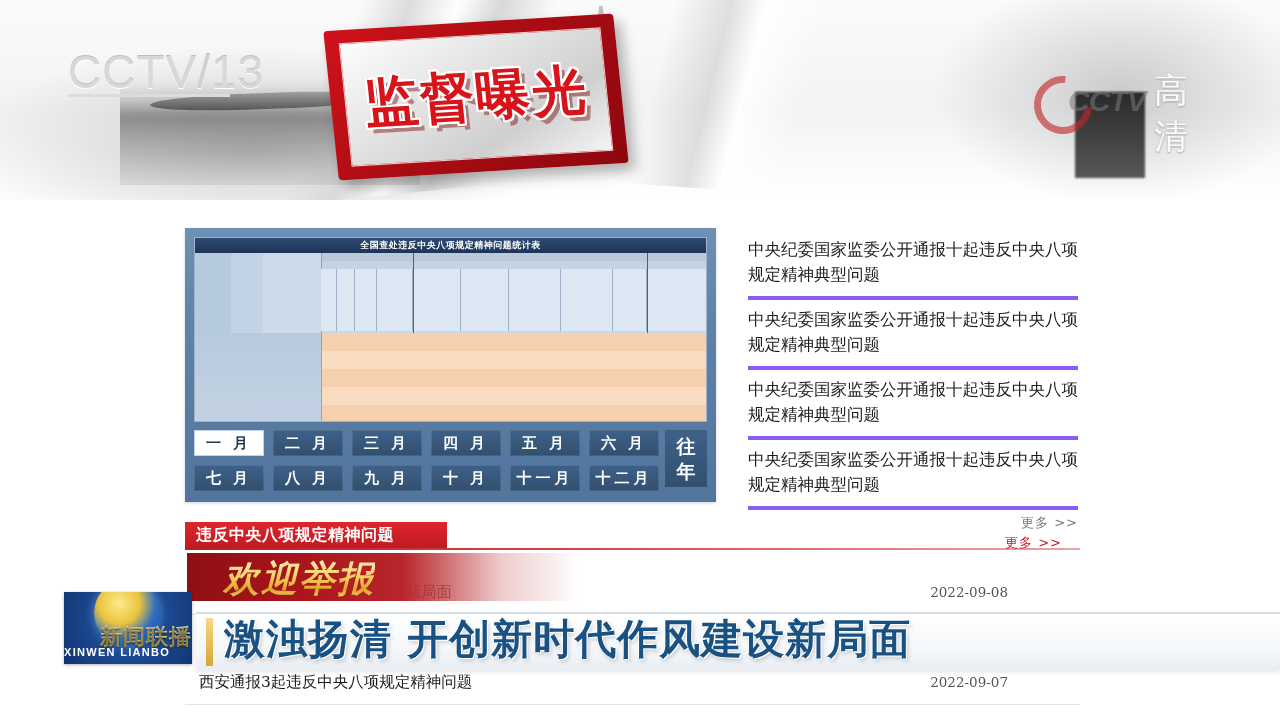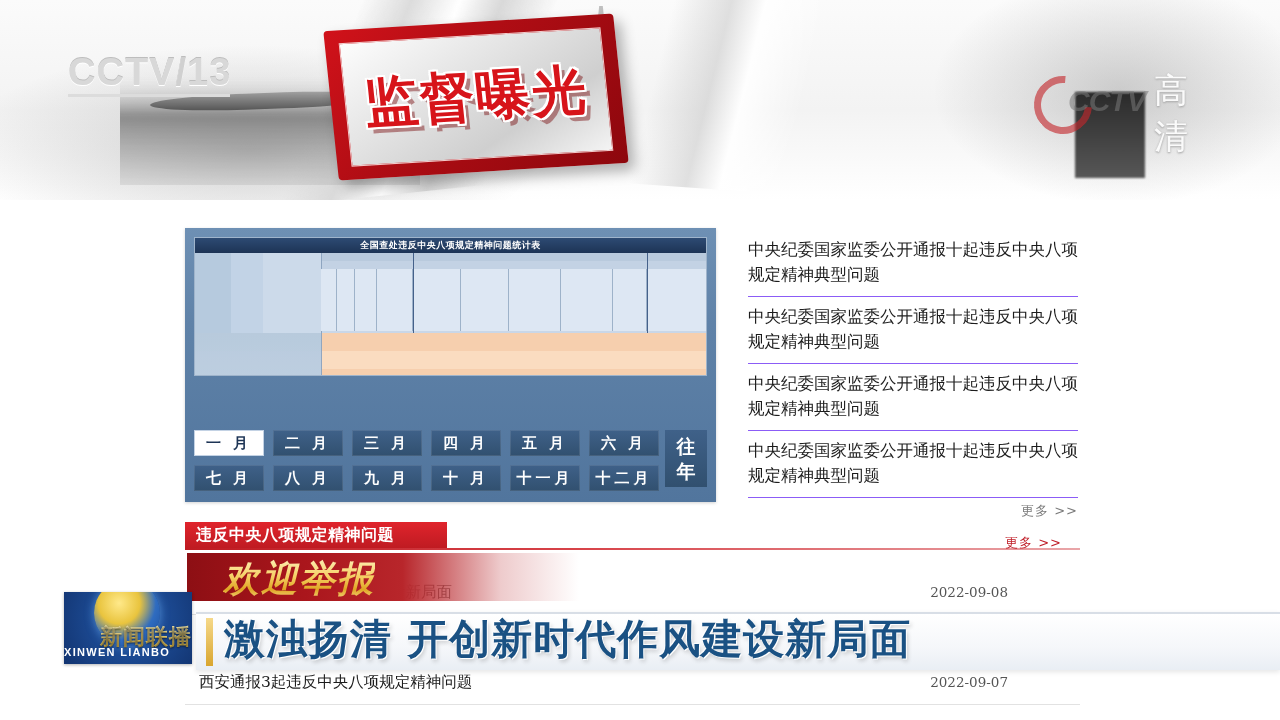--- a/index.html
+++ b/index.html
@@ -30,21 +30,21 @@
     filter:blur(.6px);}
   .bldg:before{content:"";position:absolute;left:30px;top:18px;width:230px;height:16px;
     background:#4a4a4a;border-radius:50%/60%;transform:rotate(-2deg);}
   .tower{position:absolute;left:592px;top:6px;width:18px;height:66px;
     background:linear-gradient(180deg,#8f8f8f,#bdbdbd);clip-path:polygon(40% 0,60% 0,72% 30%,72% 100%,28% 100%,28% 30%);opacity:.55;}
   .darkblock{position:absolute;left:1075px;top:92px;width:70px;height:86px;
     background:linear-gradient(180deg,#1d1d1d,#4a4a4a);filter:blur(1.2px);opacity:.92;}
 
   
   .cctv13{position:absolute;left:68px;top:52px;width:170px;height:90px;color:#cfcfcf;}
-  .cctv13 .l1{font-size:38px;font-weight:bold;letter-spacing:1px;line-height:40px;
+  .cctv13 .l1{font-size:46px;font-weight:normal;letter-spacing:1px;line-height:40px;
      color:#d8d8d8;text-shadow:0 1px 0 #fff,0 -1px 0 #bdbdbd;}
   .cctv13 .slash{color:#d0d0d0;}
   .cctv13 .rule{width:162px;height:3px;background:#dcdcdc;margin-top:2px;}
   .cctv13 .l2{font-size:27px;letter-spacing:20px;color:#d6d6d6;margin-top:3px;
      text-shadow:0 1px 0 #fff;}
 
   
   .plaque{position:absolute;left:331px;top:22px;width:290px;height:150px;
     transform:rotate(-6deg) skewY(2.5deg);
     background:linear-gradient(135deg,#d1121a 0%,#b00d14 40%,#8d070d 100%);
@@ -81,21 +81,21 @@
   .hd .gq{position:absolute;left:120px;top:6px;font-size:34px;letter-spacing:10px;
     color:rgba(255,255,255,.92);text-shadow:0 0 2px #c9c9c9,0 1px 2px rgba(150,150,150,.9);}
 
   
   .content{position:absolute;left:0;top:200px;width:1280px;height:520px;background:#fff;}
 
   
   .panel{position:absolute;left:185px;top:28px;width:531px;height:274px;
     background:linear-gradient(180deg,#6e90b4 0%,#5f82a8 35%,#51759d 100%);
     padding:9px;box-sizing:border-box;box-shadow:0 1px 3px rgba(0,0,0,.18);}
-  .tablewrap{position:relative;width:513px;height:139px;background:#dce6f1;overflow:hidden;
+  .tablewrap{position:relative;width:513px;height:185px;background:#dce6f1;overflow:hidden;
     border:1px solid #9fb4cb;box-sizing:border-box;}
   .t-title{height:15px;background:linear-gradient(180deg,#2d4a73,#1d3455);
     color:#fff;font-size:9px;font-weight:bold;text-align:center;line-height:15px;letter-spacing:.5px;}
   .t-grid{position:relative;width:100%;height:170px;background:#c9d7e8;}
   .hdr-band{position:absolute;left:0;top:0;width:100%;height:8px;background:#b9cadd;border-bottom:1px solid #8ea5c0;}
   .hdr-band2{position:absolute;left:0;top:8px;width:100%;height:8px;background:#c3d2e4;border-bottom:1px solid #8ea5c0;}
   .hcell{position:absolute;top:16px;height:62px;background:#dde7f3;border-right:1px solid #9db2c9;
      font-size:3.4px;color:#24405f;line-height:1.1;overflow:hidden;padding:1px;box-sizing:border-box;}
   .lcol{position:absolute;top:0;height:170px;background:#b6cade;border-right:1px solid #8ea5c0;}
   .datarow{position:absolute;left:0;width:100%;height:18px;background:#f6cfae;border-bottom:1px solid #9a7a5e;}
@@ -109,21 +109,21 @@
   .mbtn{background:linear-gradient(180deg,#3f6189,#31506f);color:#fff;font-size:15px;font-weight:bold;
     display:flex;align-items:center;justify-content:center;letter-spacing:4px;
     box-shadow:inset 0 0 0 1px rgba(255,255,255,.10);}
   .mbtn.active{background:#fff;color:#1d3455;box-shadow:inset 0 0 0 1px #c3d2e4;}
   .yearbtn{width:55px;height:57px;background:linear-gradient(180deg,#3f6189,#31506f);color:#fff;
     display:flex;flex-direction:column;align-items:center;justify-content:center;
     font-size:19px;font-weight:bold;line-height:25px;}
 
   
   .newslist{position:absolute;left:748px;top:30px;width:330px;}
-  .newsitem{padding:7px 0 9px;border-bottom:1px solid #8b5cf6;}
+  .newsitem{padding:7px 0 9px;border-bottom:4px solid #8b5cf6;}
   .newsitem:last-of-type{border-bottom:none;}
   .newsitem .nt{font-size:16.5px;line-height:25px;color:#1c1c1c;
     font-family:"DejaVu Serif","Liberation Serif",serif;}
   .more{font-size:13px;color:#7a7a7a;text-align:right;margin-top:4px;letter-spacing:1px;
     font-family:"DejaVu Serif","Liberation Serif",serif;}
   .more.red{color:#c0202a;}
 
   
   .redtag{position:absolute;left:185px;top:322px;width:262px;height:26px;
     background:linear-gradient(180deg,#e0242c,#bf1b22);display:flex;align-items:center;

